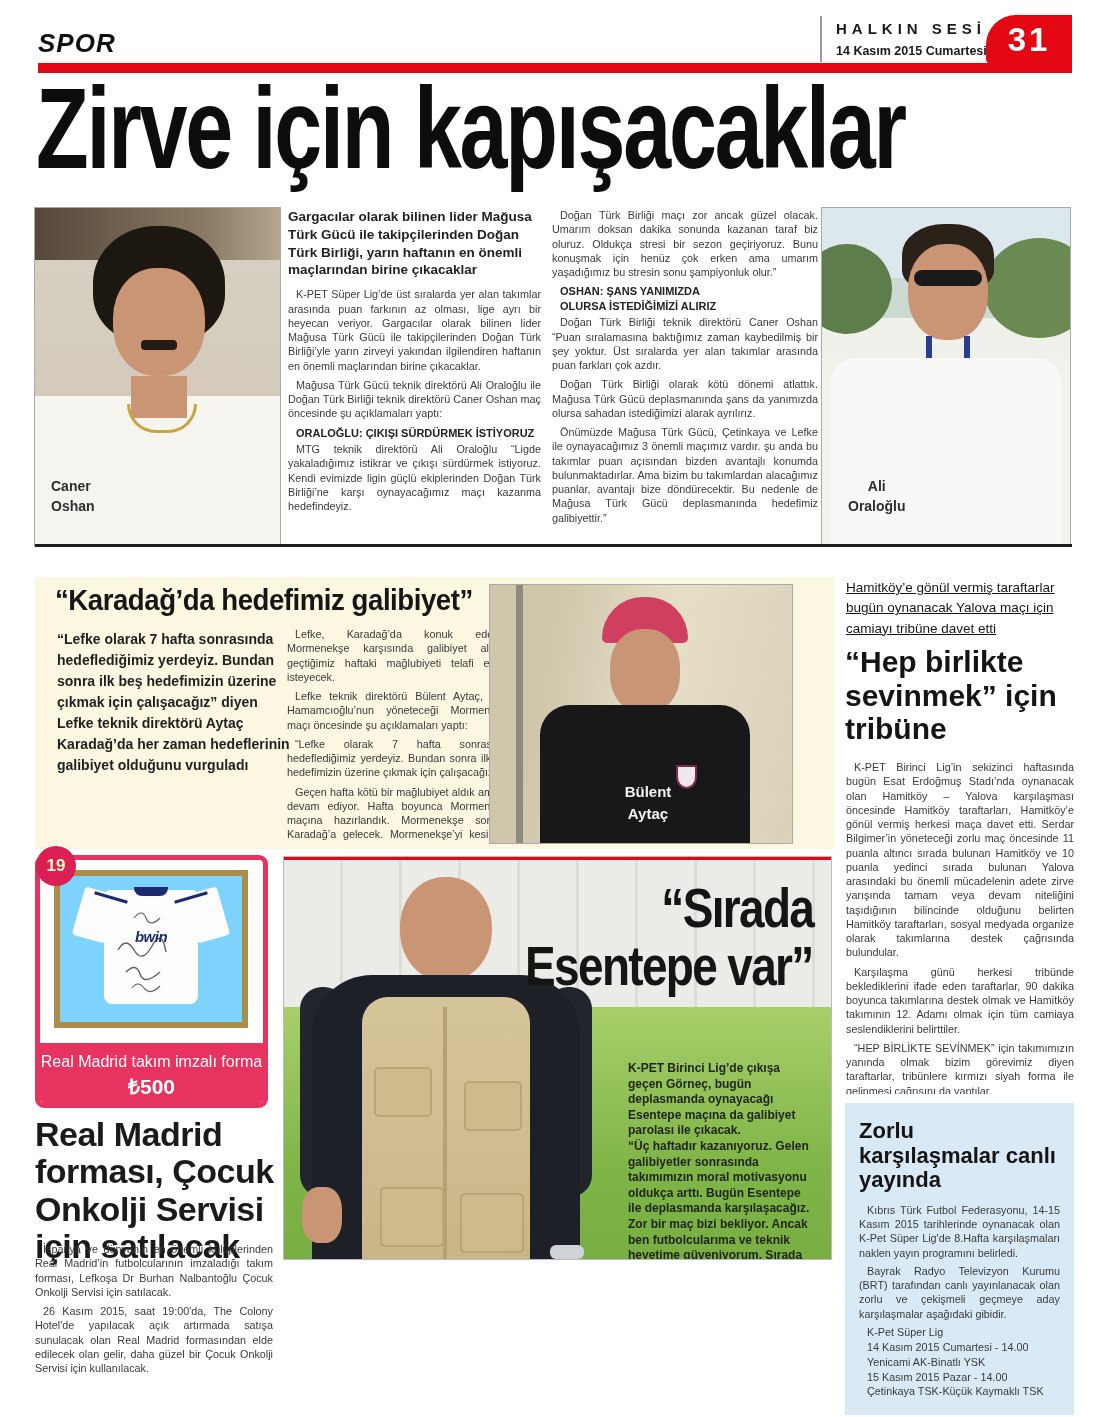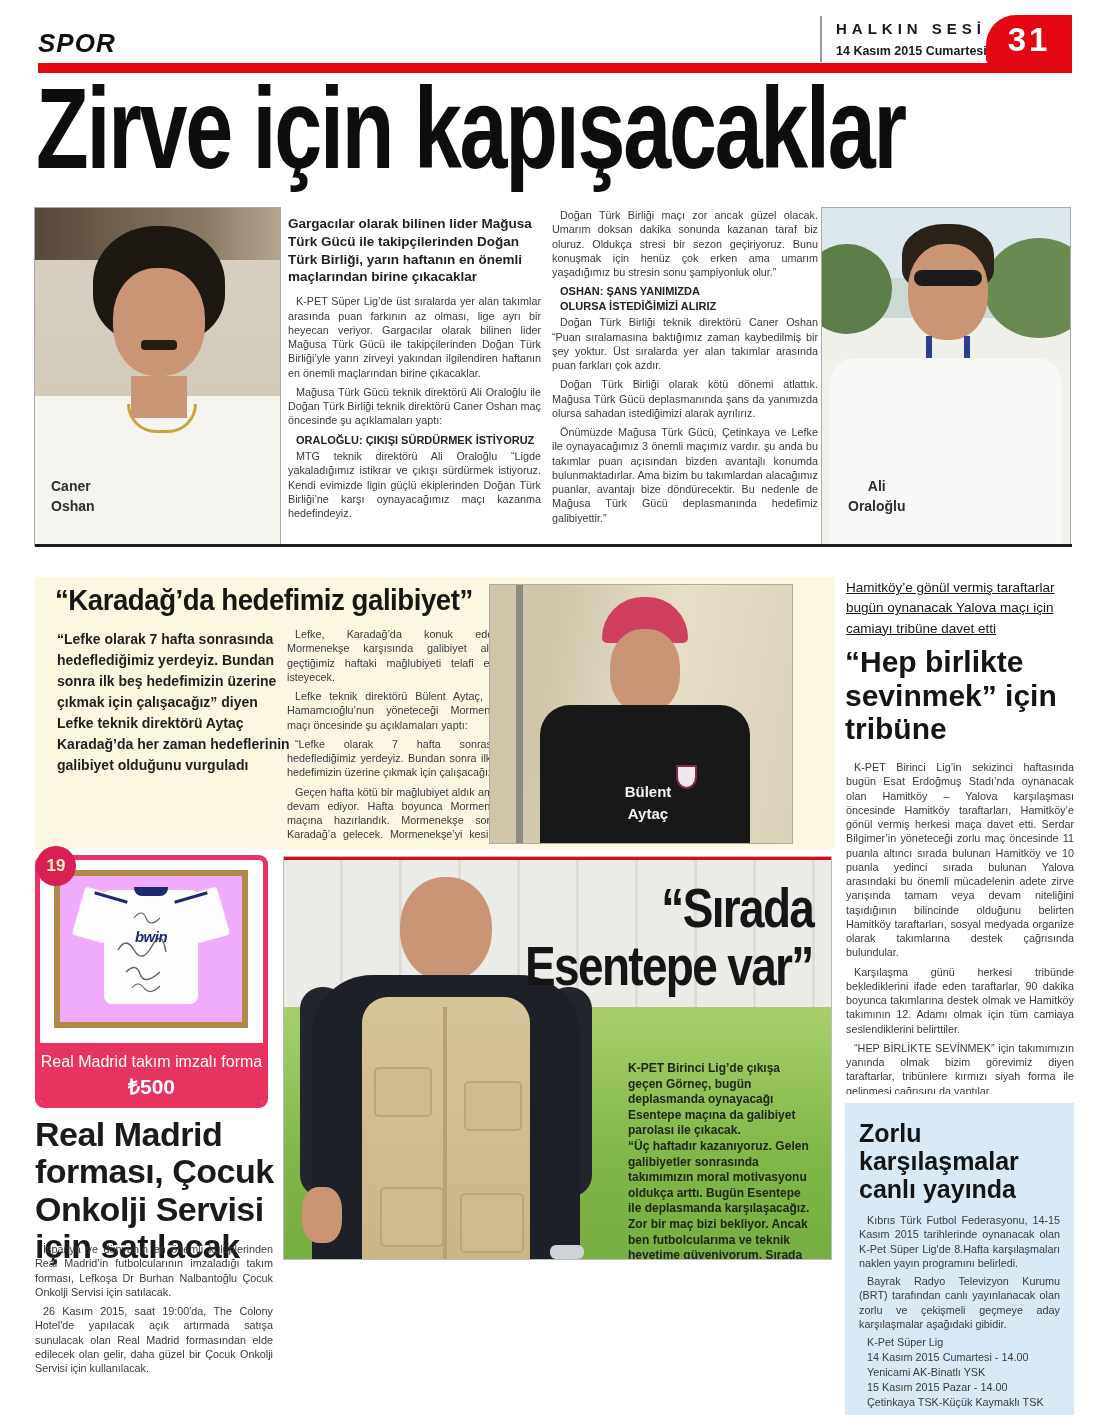--- a/index.html
+++ b/index.html
@@ -36,21 +36,21 @@
   .k-lead{left:22px;top:52px;width:238px;font-size:14px;font-weight:bold;line-height:1.5;color:#1f1f1f;}
   .k-body{left:252px;top:50px;width:226px;height:214px;overflow:hidden;}
   
   .kicker{left:846px;top:578px;width:228px;font-size:13.5px;line-height:1.5;color:#161616;text-decoration:underline;}
   .h-head{left:845px;top:645px;width:232px;font-size:30px;font-weight:bold;line-height:1.12;color:#141414;}
   .h-body{left:846px;top:760px;width:228px;height:334px;overflow:hidden;}
   
   .card{left:35px;top:855px;width:233px;height:253px;background:#fff;border:5px solid #e73360;border-radius:9px;box-sizing:border-box;}
   .badge{left:36px;top:846px;width:40px;height:40px;border-radius:50%;background:#d91f53;color:#fef9c3;
          display:flex;align-items:center;justify-content:center;font-size:17px;font-weight:bold;z-index:5;}
-  .frame{position:absolute;left:14px;top:10px;width:194px;height:158px;background:#f0abfc;border:6px solid #ad8c4a;box-sizing:border-box;}
+  .frame{position:absolute;left:14px;top:10px;width:194px;height:158px;background:#7dd3fc;border:6px solid #ad8c4a;box-sizing:border-box;}
   .jersey{position:absolute;left:28px;top:12px;width:126px;height:118px;}
   .jbody{position:absolute;left:16px;top:2px;width:94px;height:114px;background:#fdfdfd;border-radius:6px 6px 8px 8px;}
   .jsleeve{position:absolute;top:2px;width:34px;height:50px;background:#fdfdfd;border-radius:4px;}
   .jsl{left:-10px;transform:rotate(16deg);} .jsr{right:-10px;transform:rotate(-16deg);}
   .jstripe{position:absolute;height:3px;background:#1d2b6e;}
   .jcollar{position:absolute;left:46px;top:-1px;width:34px;height:9px;background:#1d2b6e;border-radius:0 0 8px 8px;}
   .bwin{position:absolute;left:0;top:40px;width:100%;text-align:center;font-style:italic;font-weight:bold;
         font-size:15px;color:#1d2b6e;letter-spacing:-.5px;}
   .band{position:absolute;left:0;right:0;bottom:0;height:60px;background:#e73360;border-radius:0 0 4px 4px;
         color:#fff;text-align:center;}
@@ -65,21 +65,21 @@
         background-image:repeating-linear-gradient(90deg,transparent 0 56px,#dddcd6 56px 59px);}
   .grass{position:absolute;left:0;top:150px;width:100%;height:410px;background:linear-gradient(#a7cf6b,#7fb446 40%,#6da33c);}
   .e-head{position:absolute;right:18px;top:22px;text-align:right;color:#151515;}
   .e-head span{display:inline-block;font-size:56px;font-weight:bold;line-height:1.04;letter-spacing:-2px;
                transform:scaleX(.82);transform-origin:right top;white-space:nowrap;}
   .e-quote{position:absolute;left:344px;top:204px;width:186px;font-size:12px;font-weight:bold;line-height:1.3;color:#20261a;}
   .e-quote p{margin:0;}
   .e-cap{left:44px;top:406px;font-size:14.5px;color:#2b2b2b;}
   
   .blue{left:845px;top:1103px;width:229px;height:312px;background:#d9eaf6;box-sizing:border-box;padding:14px 14px;}
-  .z-head{font-size:25px;font-weight:bold;line-height:1.12;color:#141414;margin:2px 0 10px;}
+  .z-head{font-size:22px;font-weight:bold;line-height:1.12;color:#141414;margin:2px 0 10px;}
   .blue .body-txt p{margin:0 0 4px;}
   .sched{font-size:10.8px;line-height:1.38;color:#3a3a3a;padding-left:8px;}
   
   .skin{background:#c99575;}
   .p-caner{left:35px;top:208px;width:245px;height:337px;background:linear-gradient(#d8d1c4,#cfc5b2);}
   .caner-shelf{position:absolute;left:0;top:0;width:100%;height:52px;background:linear-gradient(90deg,#55483a,#8a7a64 70%,#b3a78f);}
   .caner-hair{position:absolute;left:58px;top:18px;width:132px;height:118px;background:#1d1712;border-radius:48% 48% 42% 42%;}
   .caner-face{position:absolute;left:78px;top:60px;width:92px;height:108px;border-radius:46%;}
   .caner-mus{position:absolute;left:106px;top:132px;width:36px;height:10px;background:#241c15;border-radius:4px;}
   .caner-shirt{position:absolute;left:0;top:188px;width:100%;height:149px;background:#f6f4ef;}
@@ -134,21 +134,21 @@
     <div class="caner-mus"></div>
     <div class="caner-shirt"></div>
     <div class="caner-neck skin"></div>
     <div class="caner-chain"></div>
     <div class="cap" style="left:16px;top:268px;">
       <div>Caner</div>
       <div>Oshan</div>
     </div>
   </div>
 
-  <div class="abs col" style="left:288px;width:253px;margin-top:7px;">
+  <div class="abs col" style="left:288px;width:253px;">
     <div class="intro">Gargacılar olarak bilinen lider Mağusa Türk Gücü ile takipçilerinden Doğan Türk Birliği, yarın haftanın en önemli maçlarından birine çıkacaklar</div>
     <div class="body-txt j">
       <p>K-PET Süper Lig’de üst sıralarda yer alan takımlar arasında puan farkının az olması, lige ayrı bir heyecan veriyor. Gargacılar olarak bilinen lider Mağusa Türk Gücü ile takipçilerinden Doğan Türk Birliği’yle yarın zirveyi yakından ilgilendiren haftanın en önemli maçlarından birine çıkacaklar.</p>
       <p>Mağusa Türk Gücü teknik direktörü Ali Oraloğlu ile Doğan Türk Birliği teknik direktörü Caner Oshan maç öncesinde şu açıklamaları yaptı:</p>
       <div class="subhead">ORALOĞLU: ÇIKIŞI SÜRDÜRMEK İSTİYORUZ</div>
       <p>MTG teknik direktörü Ali Oraloğlu “Ligde yakaladığımız istikrar ve çıkışı sürdürmek istiyoruz. Kendi evimizde ligin güçlü ekiplerinden Doğan Türk Birliği’ne karşı oynayacağımız maçı kazanma hedefindeyiz.</p>
     </div>
   </div>
 
   <div class="abs col" style="left:552px;width:266px;">

